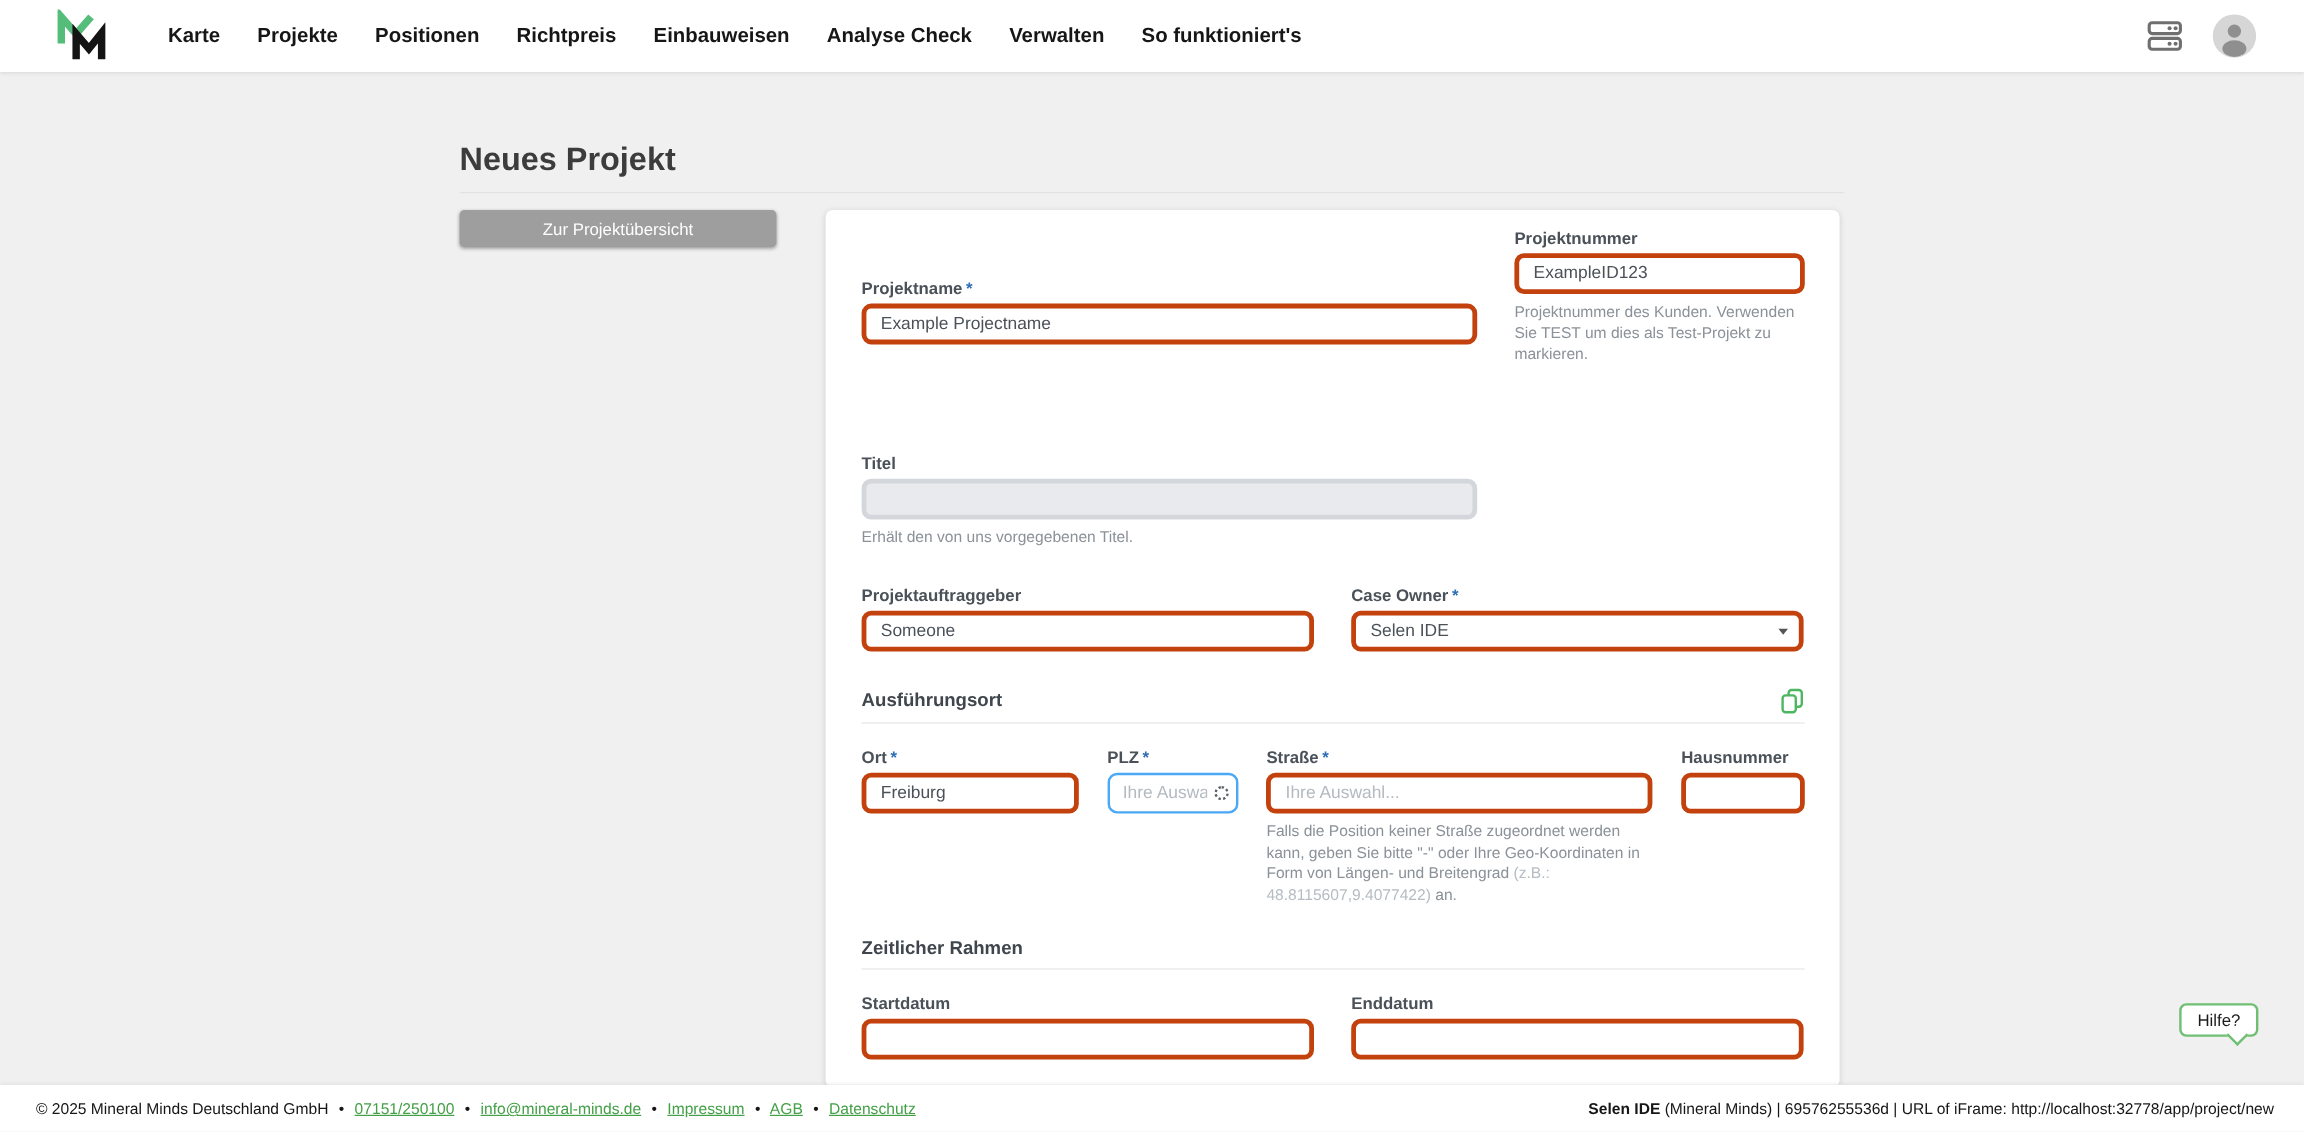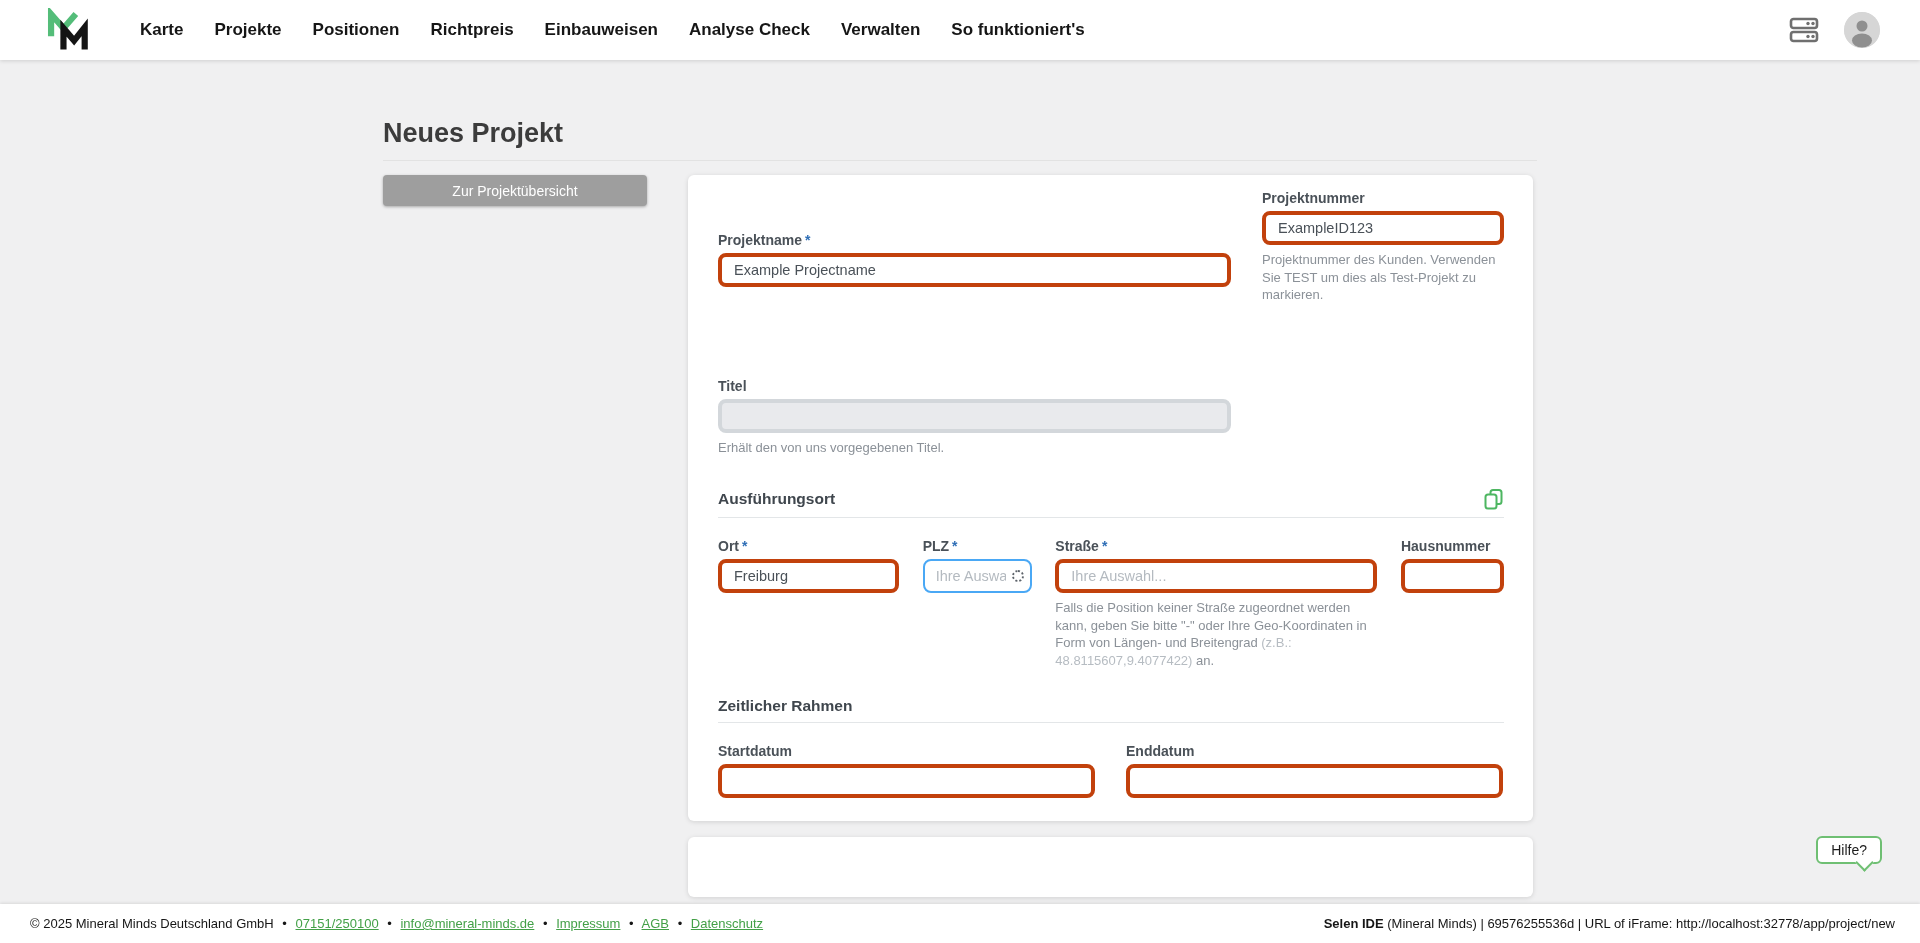--- a/index.html
+++ b/index.html
@@ -179,20 +179,35 @@
         </div>
 
         <div class="form-row">
           <div class="col-wide">
             <label class="field-label">Titel</label>
             <input class="text-input disabled" type="text" disabled="" value="" style="">
             <div class="helper">Erhält den von uns vorgegebenen Titel.</div>
           </div>
         </div>
 
+        <div class="form-row tight">
+          <div class="col-half">
+            <label class="field-label">Projektauftraggeber</label>
+            <input class="text-input" type="text" value="Someone" style="">
+          </div>
+          <div class="col-half">
+            <label class="field-label">
+              <span>Case Owner</span><span class="req">*</span>
+            </label>
+            <div class="input-wrap">
+              <input class="text-input" type="text" readonly="" value="Selen IDE" style="">
+              <span class="caret"></span>
+            </div>
+          </div>
+        </div>
 
         <div class="section-head">
           <span class="section-title">Ausführungsort</span>
           <span class="copy-icon">
             <svg width="21" height="22" viewBox="0 0 21 22">
               <rect x="7.5" y="2" width="11" height="14" rx="2.5" fill="#fff" stroke="#4db661" stroke-width="2"></rect>
               <rect x="2.5" y="6.5" width="11" height="14" rx="2.5" fill="#fff" stroke="#4db661" stroke-width="2"></rect>
             </svg>
           </span>
         </div>

